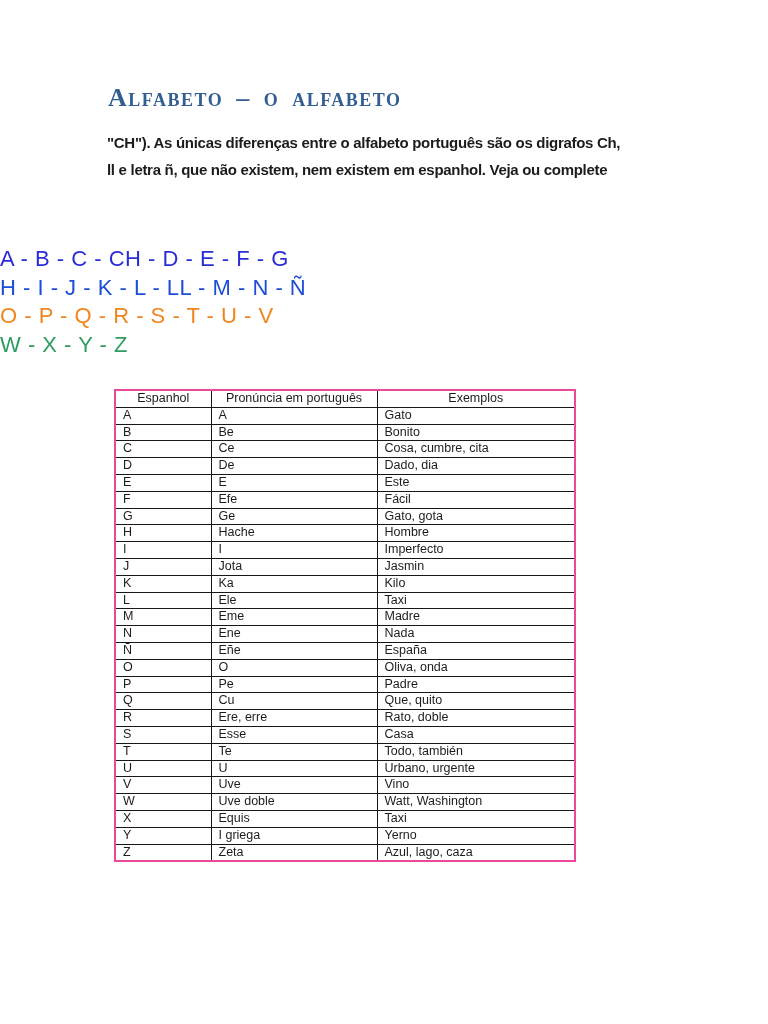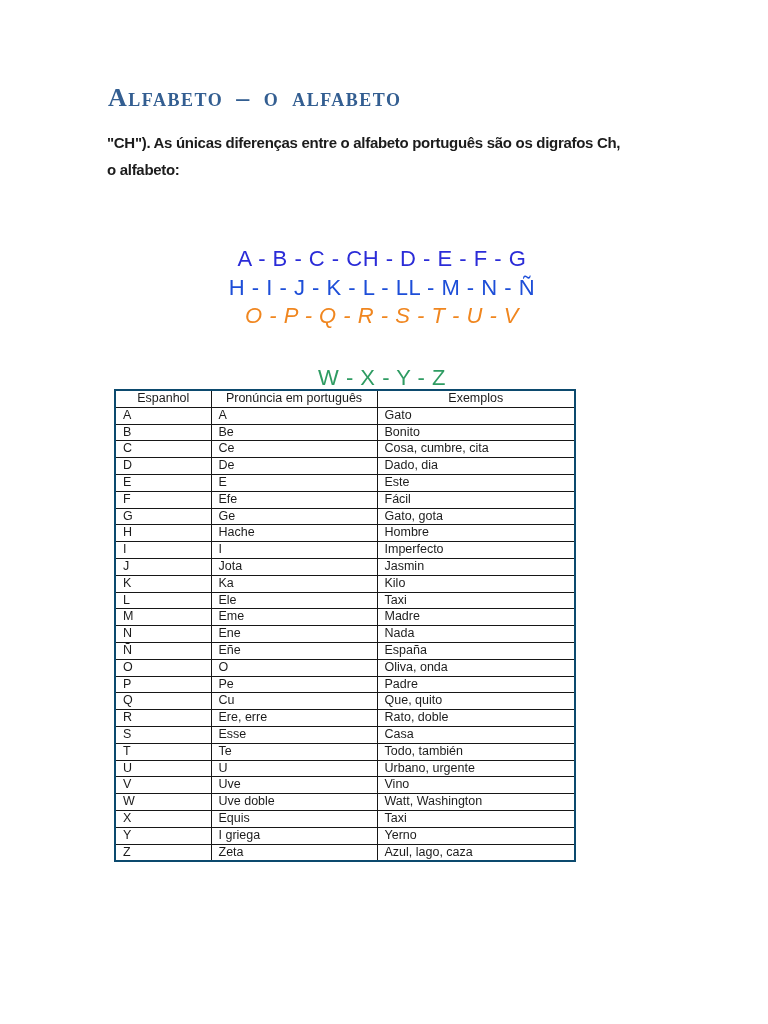--- a/index.html
+++ b/index.html
@@ -36,37 +36,36 @@
   }
   .intro-line {
     line-height: 26.5px;
     white-space: nowrap;
   }
   .alphabet {
     position: absolute;
     left: 0;
     top: 245px;
     width: 764px;
-    text-align: center;
     font-size: 22px;
     font-weight: normal;
   }
   .alpha-line {
     line-height: 28.5px;
     white-space: nowrap;
     letter-spacing: 0.5px;
   }
   .alpha-table {
     position: absolute;
     left: 114px;
     top: 389px;
     width: 460px;
     border-collapse: collapse;
     table-layout: fixed;
-    border: 2px solid #0c4a6e;
+    border: 2px solid #ec4899;
     color: #1c1c1c;
   }
   .alpha-table col.c1 { width: 96px; }
   .alpha-table col.c2 { width: 166px; }
   .alpha-table col.c3 { width: 198px; }
   .alpha-table th, .alpha-table td {
     border: 1px solid #171717;
     font-size: 12.5px;
     height: 15.8px;
     line-height: 15.8px;
@@ -82,27 +81,27 @@
     text-align: left;
   }
 </style>
 </head>
 <body>
 
 <div class="page">
   <h1 class="title" style="color: rgb(51, 94, 145);">Alfabeto – o alfabeto</h1>
   <div class="intro">
       <div class="intro-line">"CH"). As únicas diferenças entre o alfabeto português são os digrafos Ch,</div>
-      <div class="intro-line">o alfabeto:</div>
+      <div class="intro-line">ll e letra ñ, que não existem, nem existem em espanhol. Veja ou complete</div>
     </div>
   <div class="alphabet">
       <div class="alpha-line" style="color: rgb(43, 44, 216);">A - B - C - CH - D - E - F - G</div>
       <div class="alpha-line" style="color: #1d4ed8;">H - I - J - K - L - LL - M - N - Ñ</div>
-      <div class="alpha-line" style="color: rgb(240, 134, 31); font-style: italic;">O - P - Q - R - S - T - U - V</div>
-      <div class="alpha-line" style="color: rgb(47, 156, 99); margin-top: 33px;">W - X - Y - Z</div>
+      <div class="alpha-line" style="color: rgb(240, 134, 31);">O - P - Q - R - S - T - U - V</div>
+      <div class="alpha-line" style="color: rgb(47, 156, 99);">W - X - Y - Z</div>
     </div>
   <table class="alpha-table">
     <colgroup>
       <col class="c1">
         <col class="c2">
         <col class="c3">
     </colgroup>
     <thead>
         <tr>
           <th>Espanhol</th>

